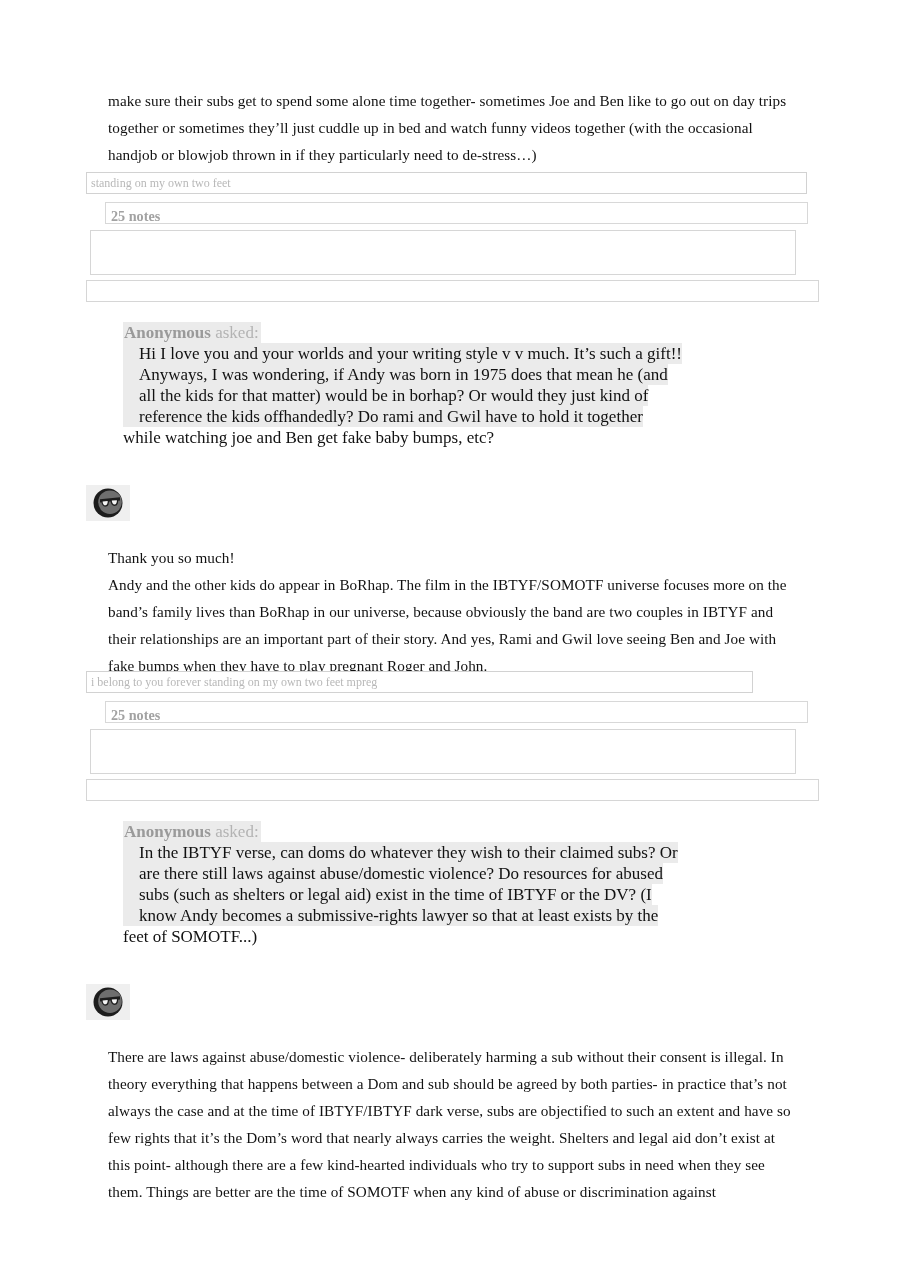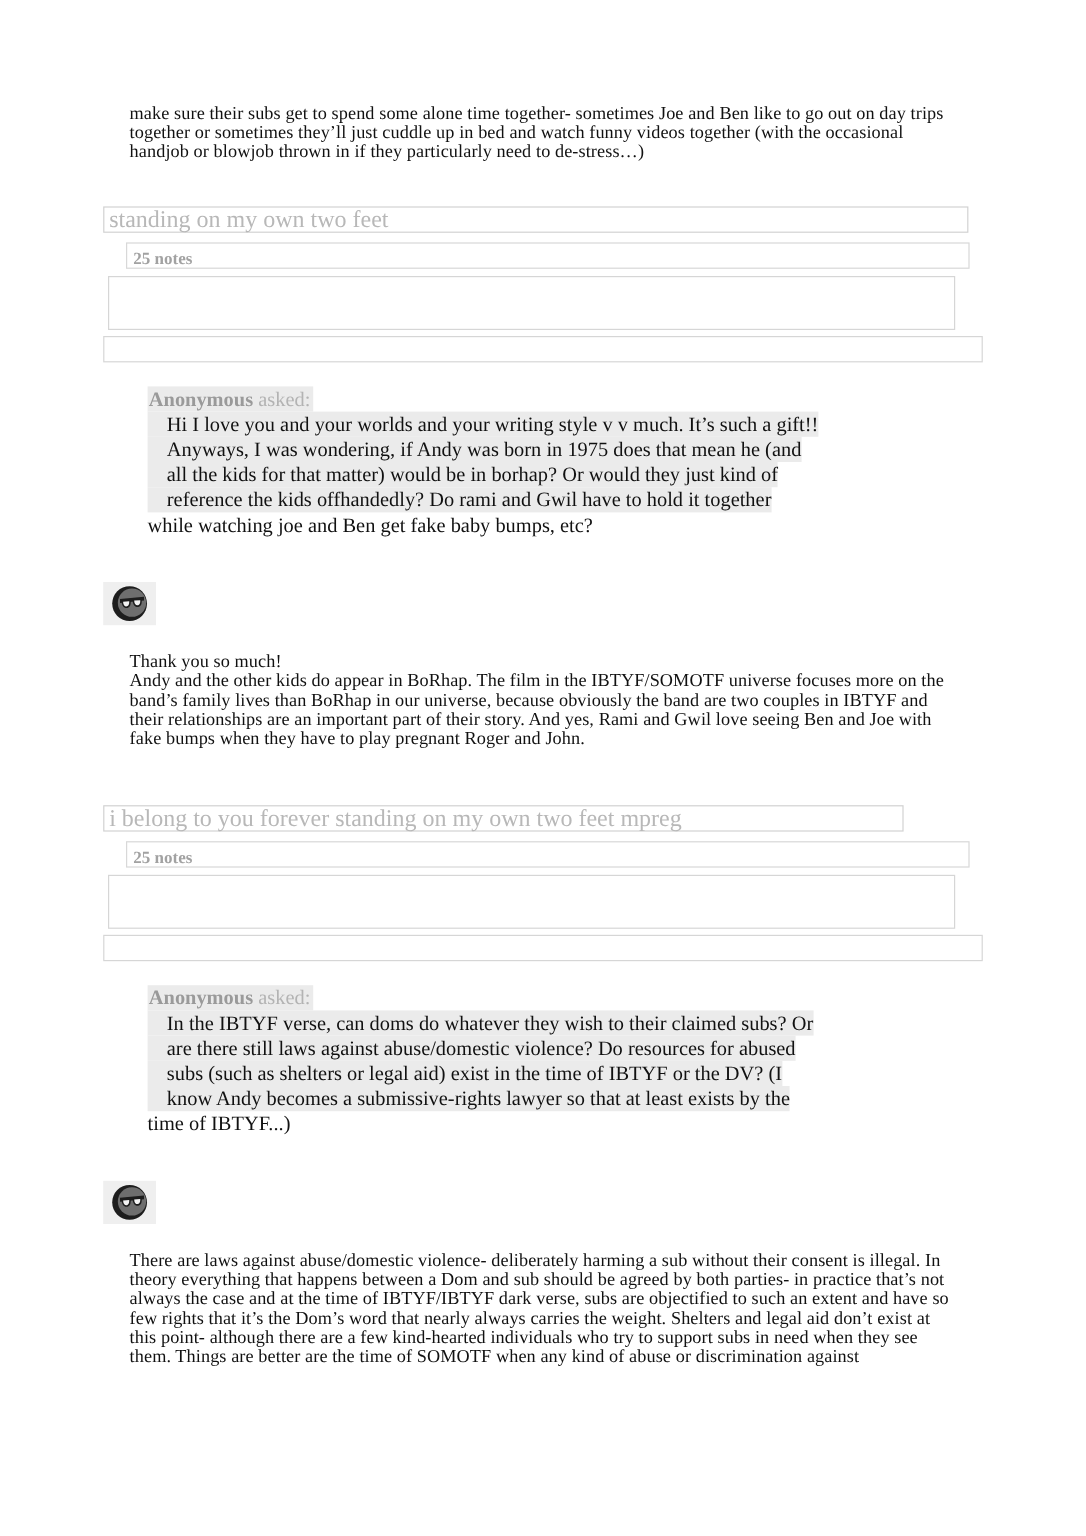--- a/index.html
+++ b/index.html
@@ -21,21 +21,21 @@
     position: relative;
     width: 905px;
     height: 1280px;
     background: #ffffff;
   }
 
   
   .body-text {
     position: absolute;
     font-size: 15.2px;
-    line-height: 16px;
+    line-height: 27px;
     color: #111111;
     letter-spacing: 0.005em;
   }
 
   .body-text p { margin: 0; }
 
   
   .ask-block {
     position: absolute;
     font-size: 17px;
@@ -78,21 +78,21 @@
   .tags-box {
     position: absolute;
     border: 1px solid #d2d2d2;
     background: #ffffff;
     display: flex;
     align-items: center;
     padding-left: 4px;
   }
 
   .tags-text {
-    font-size: 20px;
+    font-size: 12px;
     color: #b8b8b8;
     line-height: 1;
     white-space: nowrap;
   }
 
   .notes-box {
     position: absolute;
     border: 1px solid #d8d8d8;
     background: #ffffff;
     display: flex;
@@ -186,21 +186,21 @@
 
   <div class="ask-block" style="left:123px; top:821px; width:600px;">
     <div>
       <span class="ask-head"><span class="ask-name">Anonymous</span><span class="ask-verb">&nbsp;</span><span class="ask-verb">asked:</span></span>
     </div>
     <div class="ask-body">
       <div><span class="hl">In the IBTYF verse, can doms do whatever they wish to their claimed subs? Or</span></div>
       <div><span class="hl">are there still laws against abuse/domestic violence? Do resources for abused</span></div>
       <div><span class="hl">subs (such as shelters or legal aid) exist in the time of IBTYF or the DV? (I</span></div>
       <div><span class="hl">know Andy becomes a submissive-rights lawyer so that at least exists by the</span></div>
-      <div><span>time of IBTYF...)</span></div>
+      <div><span>feet of SOMOTF...)</span></div>
     </div>
   </div>
 
   <div class="avatar" style="left:86px; top:984px;">
     <svg width="34" height="32" viewBox="0 0 34 32">
       <circle cx="17" cy="16" r="14.5" fill="#1d1d1d"></circle>
       <circle cx="19" cy="15.2" r="11.8" fill="#6e6e6e"></circle>
       <path d="M9 12.2 L29 10.2 L29 13.4 L9 15.4 Z" fill="#1d1d1d"></path>
       <path d="M10.4 13.6 C10.2 17.6 12.4 20.2 15.2 19.6 C17.4 19.1 18.2 16.6 17.9 13.2 Z" fill="#1d1d1d"></path>
       <path d="M19.6 12.8 C19.4 16.8 21.6 19.4 24.4 18.8 C26.6 18.3 27.4 15.8 27.1 12.4 Z" fill="#1d1d1d"></path>

